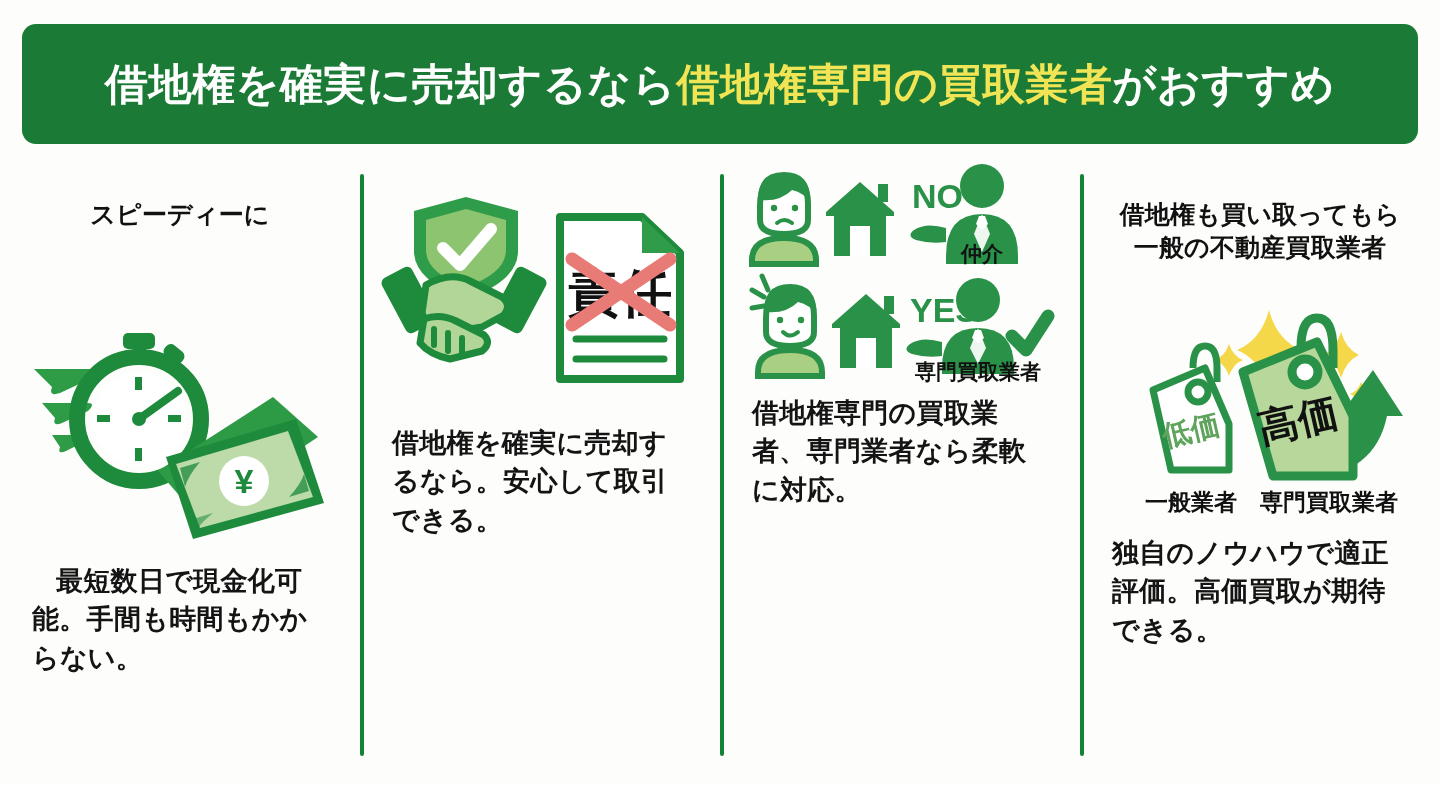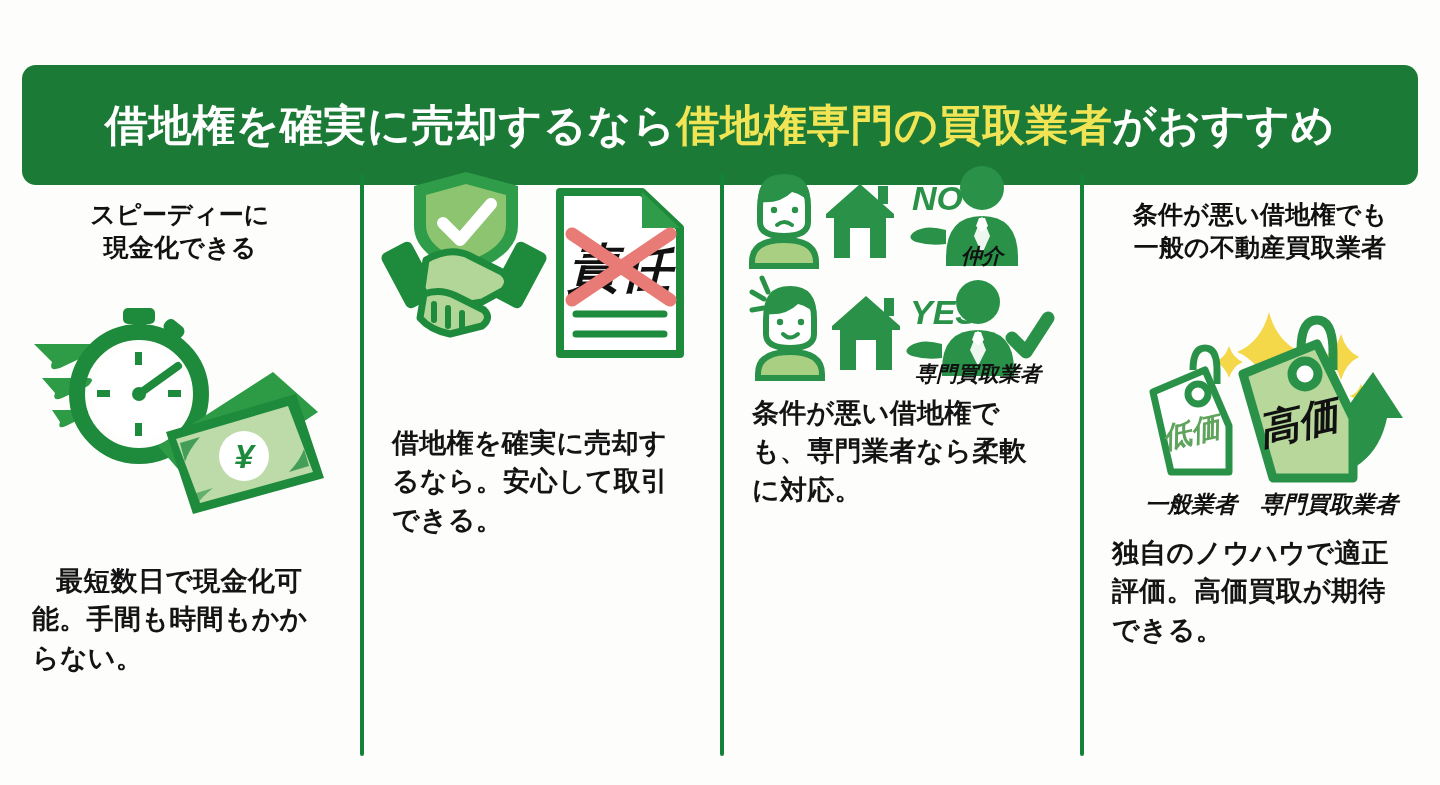--- a/index.html
+++ b/index.html
@@ -24,21 +24,20 @@
     position: absolute;
     left: 22px;
     top: 24px;
     width: 1396px;
     height: 120px;
     background: #1b7a36;
     border-radius: 14px;
     display: flex;
     align-items: center;
     justify-content: center;
-    margin-top: 41px;
   }
   .header-title {
     font-size: 43px;
     font-weight: 700;
     letter-spacing: 0.5px;
     white-space: nowrap;
     line-height: 1;
   }
   .hl-white { color: #ffffff; }
   .hl-yellow { color: #f2e555; }
@@ -81,23 +80,22 @@
     letter-spacing: 0.2px;
     min-height: 108px;
   }
   .col-heading .ln { display: block; }
 
   .col-icon {
     flex: 0 0 auto;
     height: 240px;
     width: 100%;
     display: flex;
-    align-items: flex-start;
+    align-items: flex-end;
     justify-content: center;
-    font-style: italic;
   }
 
   .col-body {
     margin-top: 16px;
     font-size: 27px;
     font-weight: 700;
     color: #141414;
     line-height: 1.42;
     letter-spacing: 0.3px;
     text-align: left;
@@ -116,21 +114,20 @@
     <div class="header-title">
       <span class="hl-white">借地権を確実に売却するなら</span><span class="hl-yellow">借地権専門の買取業者</span><span class="hl-white">がおすすめ</span>
     </div>
   </div>
 
   <div class="columns">
 
     <div class="column">
       <div class="col-heading">
         <span class="ln">スピーディーに</span>
-        <span class="ln">現金化できる</span>
       </div>
 
       <div class="col-icon">
         <svg width="300" height="215" viewBox="0 0 300 215">
 
           <g fill="#2e9c47">
             <path d="M4 38 L62 38 Q70 38 62 47 L30 62 Q18 66 22 56 Z"></path>
             <path d="M12 72 L58 72 Q66 72 58 80 L32 92 Q22 96 25 87 Z"></path>
             <path d="M22 104 L54 104 Q62 104 54 111 L36 120 Q27 124 30 116 Z"></path>
           </g>
@@ -262,26 +259,26 @@
             <path d="M192 208 Q192 168 228 168 Q264 168 264 208 L264 214 L192 214 Z" fill="#2a9248"></path>
             <path d="M228 168 L236 188 L228 204 L220 188 Z" fill="#ffffff" opacity="0.92"></path>
             <path d="M225 170 L231 170 L234 178 L228 183 L222 178 Z" fill="#ffffff"></path>
             <path d="M192 182 Q172 176 160 184 Q152 190 162 194 Q176 198 192 196 Z" fill="#2a9248"></path>
           </g>
           <path d="M262 176 L276 190 L298 156" fill="none" stroke="#2a9248" stroke-width="13" stroke-linecap="round" stroke-linejoin="round"></path>
           <text x="228" y="219" font-family="'Liberation Sans','DejaVu Sans',sans-serif" font-size="21" font-weight="700" fill="#111111" text-anchor="middle">専門買取業者</text>
         </svg>
       </div>
 
-      <div class="col-body" style="margin-top:14px;">条件が悪い借地権でも、専門業者なら柔軟に対応。</div>
+      <div class="col-body" style="margin-top:14px;">借地権専門の買取業者、専門業者なら柔軟に対応。</div>
     </div>
 
     <div class="column">
       <div class="col-heading">
-        <span class="ln">条件が悪い借地権でも</span>
+        <span class="ln">借地権も買い取ってもら</span>
         <span class="ln">一般の不動産買取業者</span>
       </div>
 
       <div class="col-icon" style="height:218px;margin-top:-6px;">
         <svg width="310" height="220" viewBox="0 0 310 220">
 
           <g fill="#f5d84a">
             <path d="M164 12 Q172 42 196 52 Q172 62 164 92 Q156 62 132 52 Q156 42 164 12 Z"></path>
             <path d="M236 34 Q241 51 254 57 Q241 63 236 80 Q231 63 218 57 Q231 51 236 34 Z"></path>
             <path d="M124 46 Q128 58 138 62 Q128 66 124 78 Q120 66 110 62 Q120 58 124 46 Z"></path>

